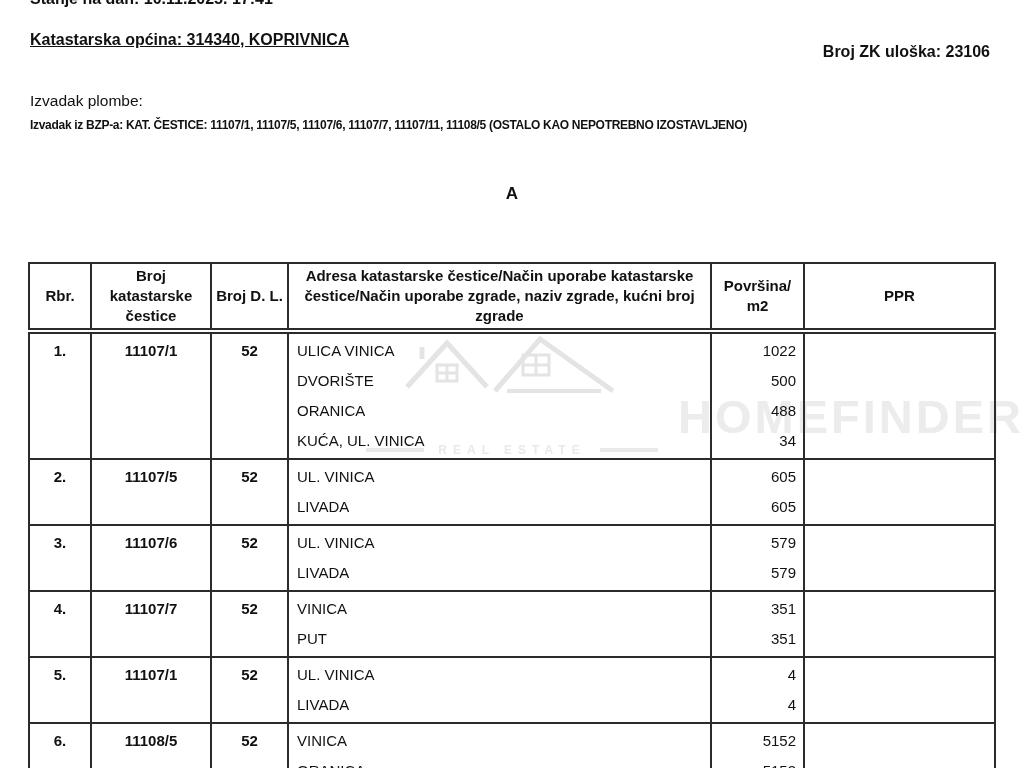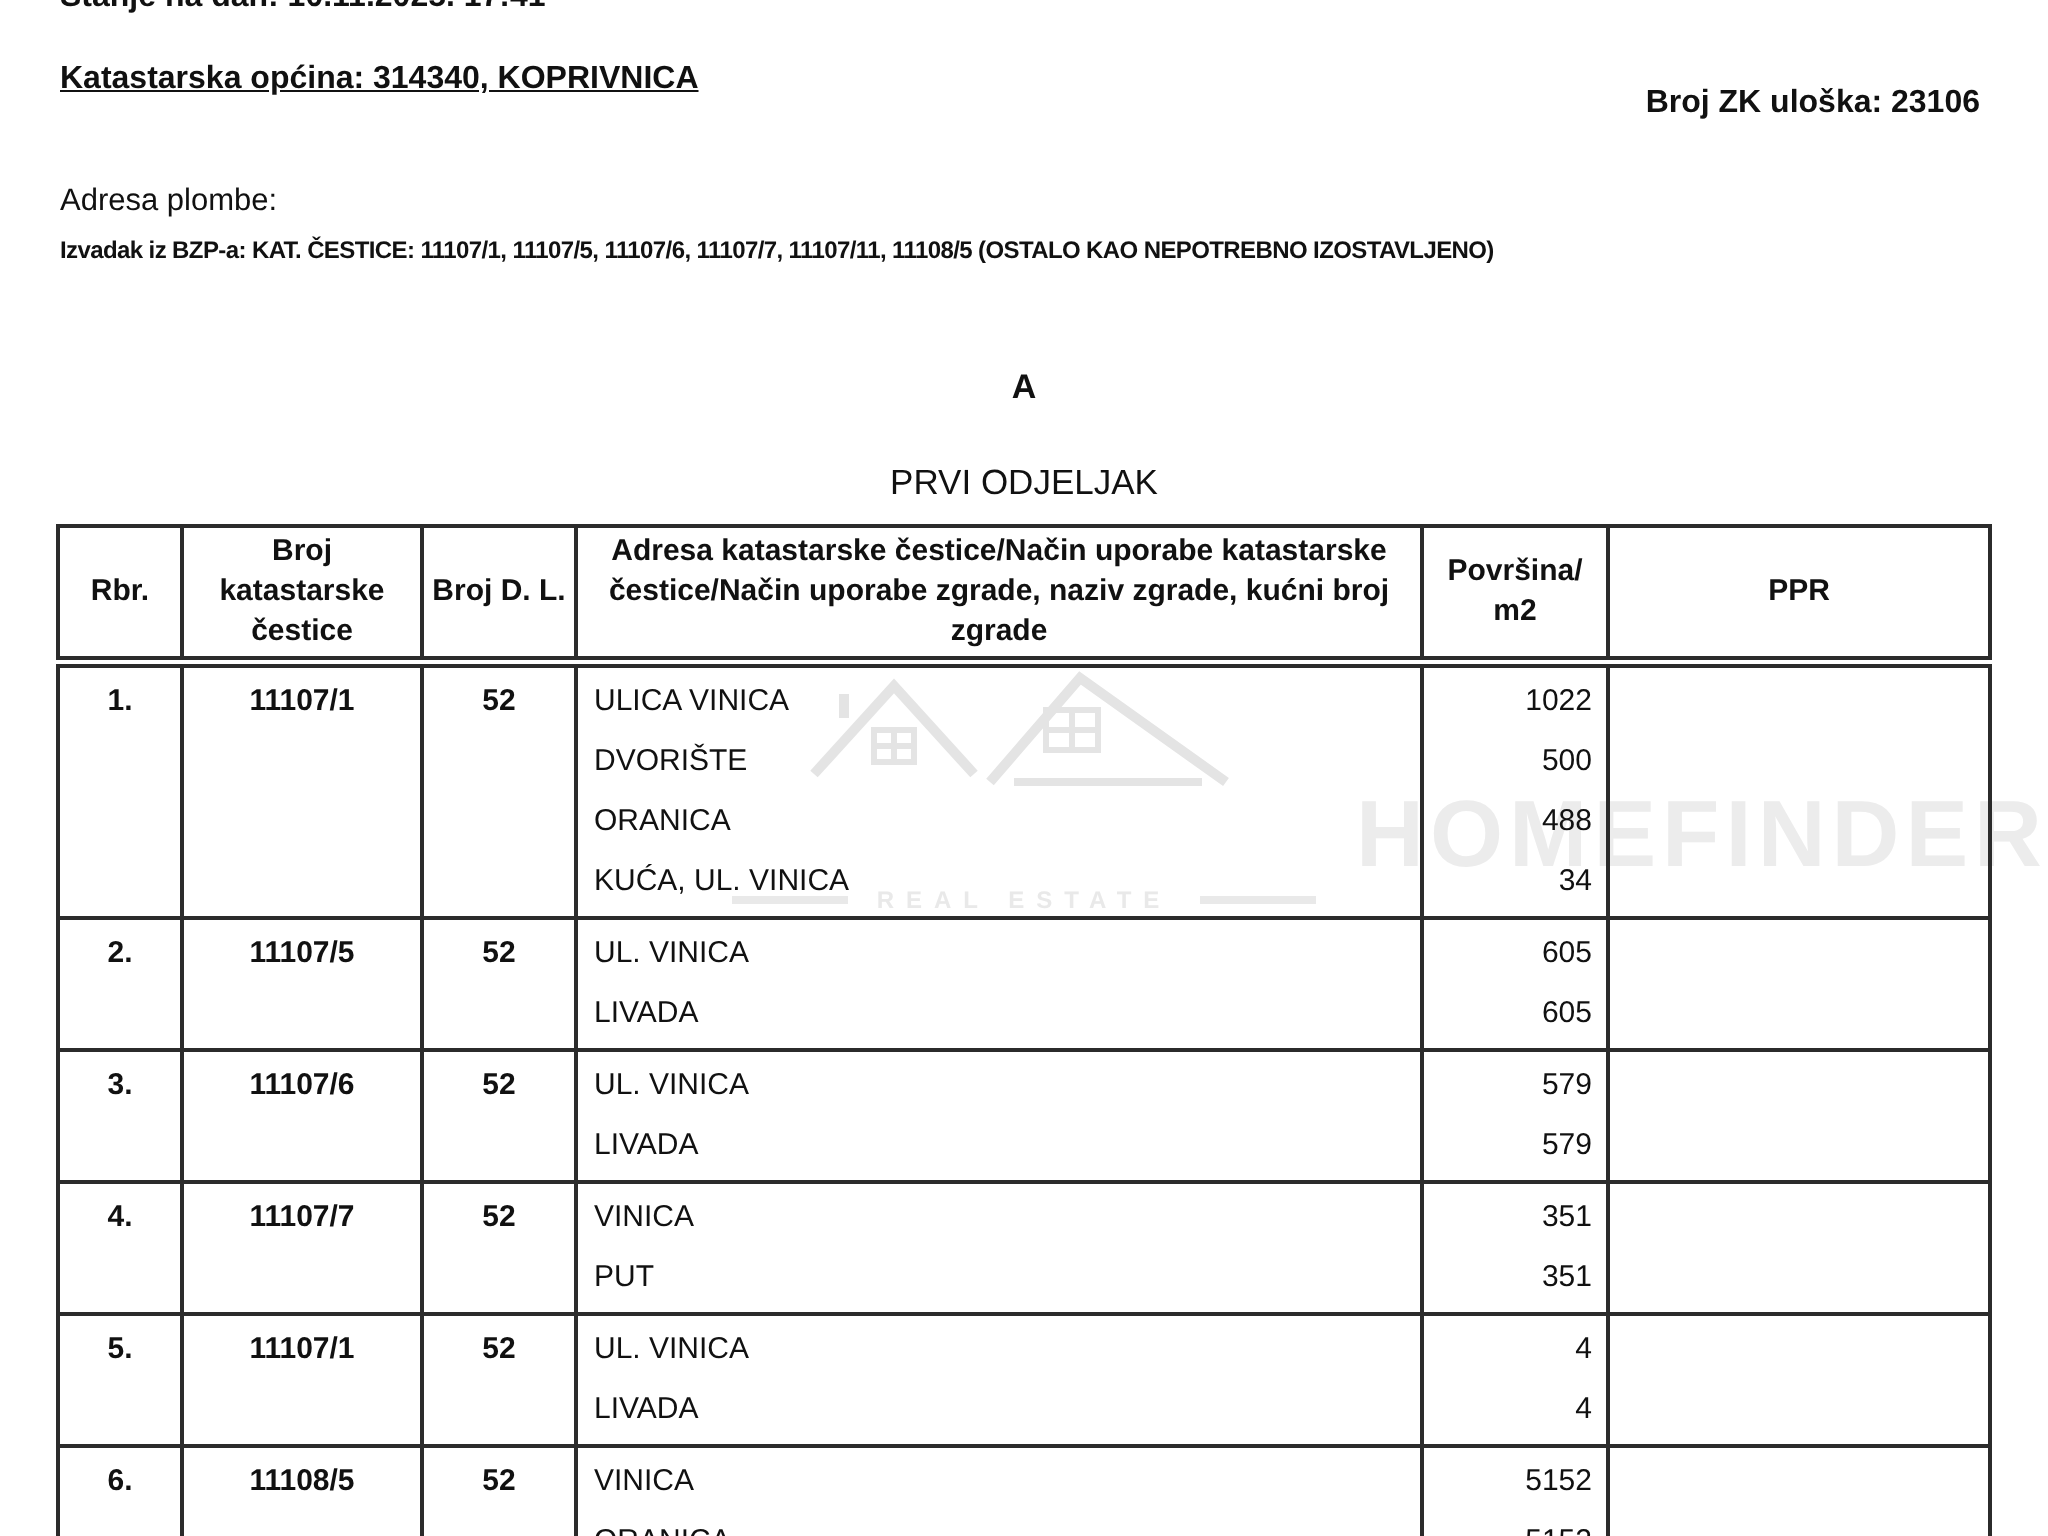--- a/index.html
+++ b/index.html
@@ -100,25 +100,24 @@
     <div id="wm-sub">
       <div class="wm-line"></div>
       <div class="wm-sub-text">REAL ESTATE</div>
       <div class="wm-line"></div>
     </div>
   </div>
 
   <div id="status-line" class="abs">Stanje na dan: 10.11.2025. 17:41</div>
   <div id="kat-line" class="abs">Katastarska općina: 314340, KOPRIVNICA</div>
   <div id="zk-line" class="abs">Broj ZK uloška: 23106</div>
-  <div id="plombe-line" class="abs">Adresa plombe:</div>
+  <div id="plombe-line" class="abs">Izvadak plombe:</div>
   <div id="izvadak-line" class="abs">Izvadak iz BZP-a: KAT. ČESTICE: 11107/1, 11107/5, 11107/6, 11107/7, 11107/11, 11108/5 (OSTALO KAO NEPOTREBNO IZOSTAVLJENO)</div>
 
   <div id="sec-a" class="abs center-head">A</div>
-  <div id="sec-sub" class="abs center-head">PRVI ODJELJAK</div>
 
   <table id="zk-table">
     <colgroup>
       <col style="width:62px">
         <col style="width:120px">
         <col style="width:77px">
       <col style="width:423px">
         <col style="width:93px">
         <col style="width:191px">
     </colgroup>

